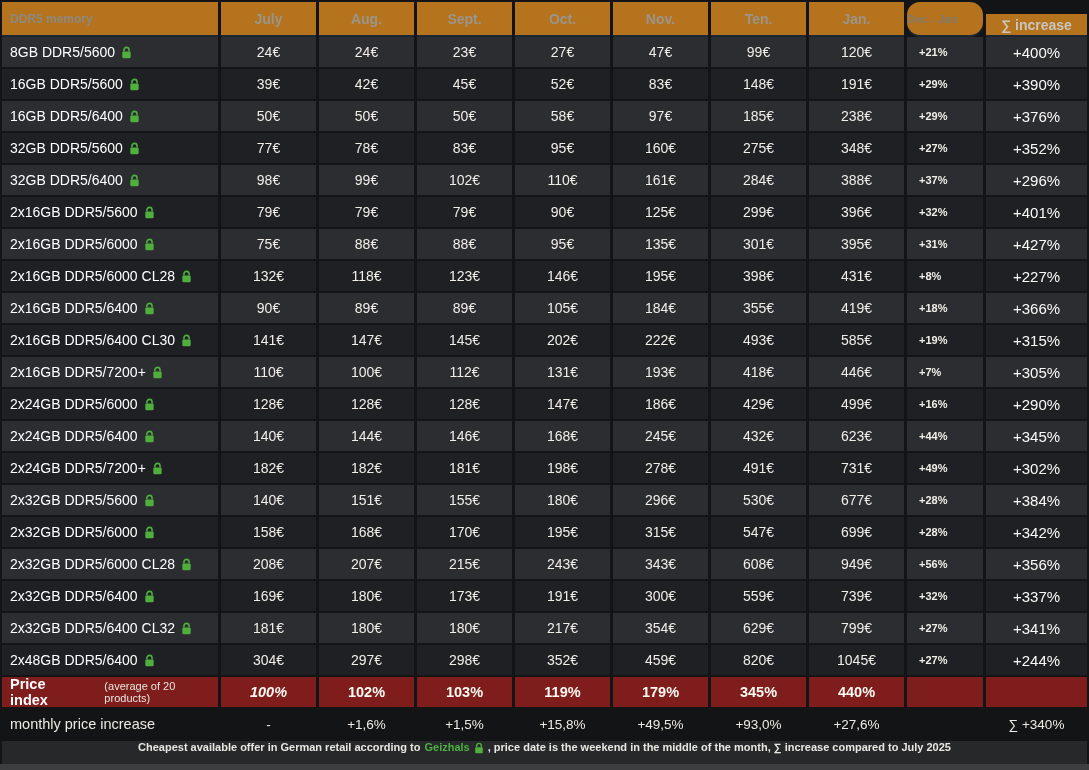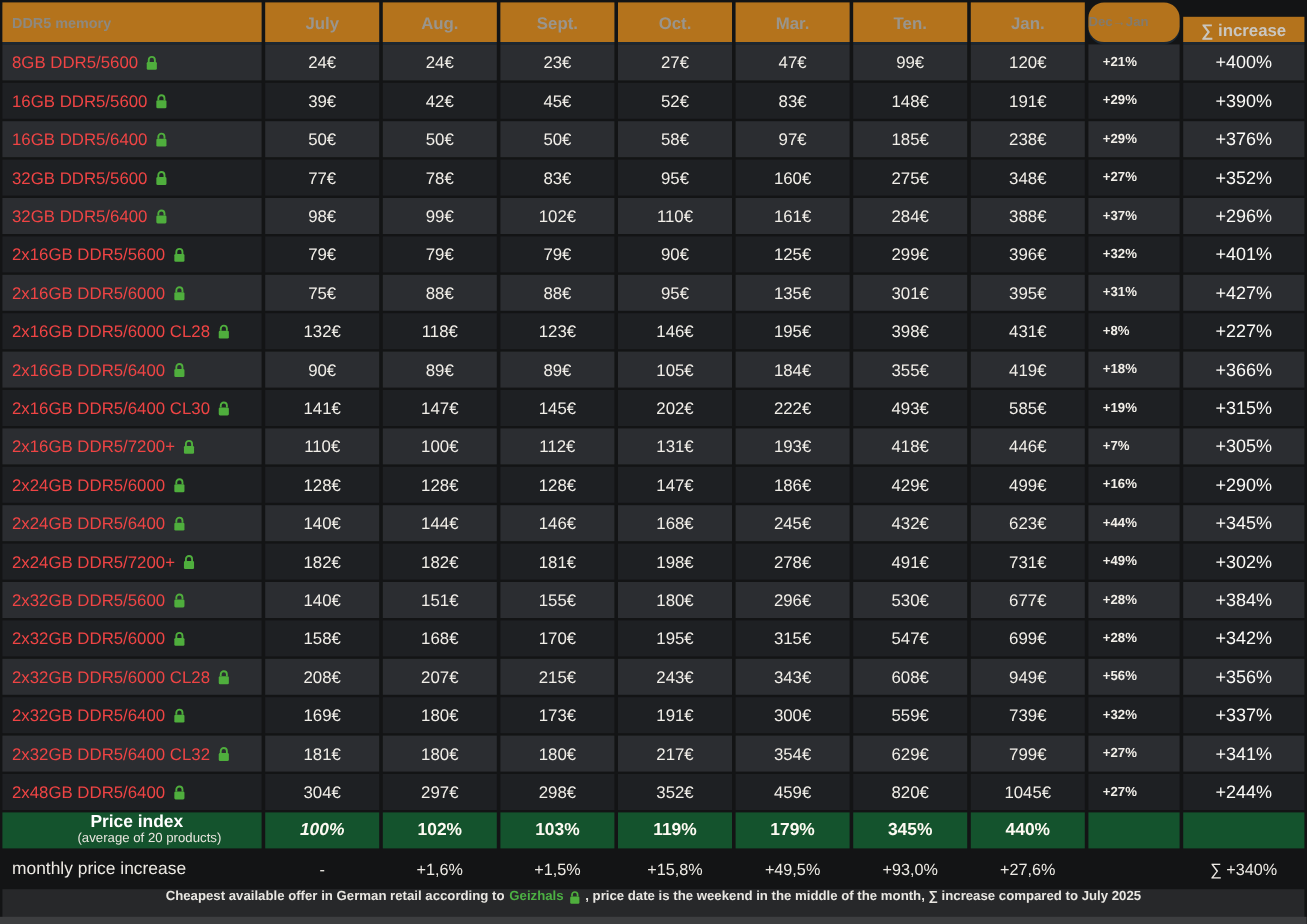--- a/index.html
+++ b/index.html
@@ -10,43 +10,43 @@
          font-weight:bold;color:#9a958c;font-size:14px;box-shadow:0 2px 0 #1b2732;}
   .hcell.product{justify-content:flex-start;padding-left:8px;font-size:12px;color:#8e897f;}
   .hcell.change{justify-content:flex-start;font-size:11px;color:#837b6d;border-radius:13px;}
   .hcell.sigma{color:#c9c6c0;margin-top:12px;}
   .cell{display:flex;align-items:center;justify-content:center;font-size:14px;color:#f1eee8;}
   .cell.odd{background:#2b2d31;}
   .cell.even{background:#1e2023;}
   .cell.product{justify-content:flex-start;padding-left:8px;}
   .cell.change{justify-content:flex-start;padding-left:12px;font-size:11px;font-weight:bold;}
   .cell.increase{font-weight:normal;font-size:15px;color:#fbfaf7;}
-  a.product-link{color:#ef4444;text-decoration:none;font-size:14px;display:inline-flex;align-items:center;gap:6px;cursor:pointer;}
+  a.product-link{color:#ffffff;text-decoration:none;font-size:14px;display:inline-flex;align-items:center;gap:6px;cursor:pointer;}
   .lock{flex:0 0 auto;margin-top:1px;}
-  .cell.pi{background:#14532d;font-weight:bold;color:#fdfaf2;font-size:14.5px;flex-direction:column;}
+  .cell.pi{background:#7f1d1d;font-weight:bold;color:#fdfaf2;font-size:14.5px;}
   .cell.pi.product{color:#ffffff;}
   .cell.pi .note{font-weight:normal;font-size:11px;color:#e8e5de;margin-left:21px;}
   .cell.pi.first-val{font-style:italic;}
   .cell.mo{background:transparent;color:#edeae4;font-size:13.5px;font-weight:normal;}
   .cell.mo.product{font-size:14.5px;}
   .footer{height:36px;margin:2px 2px 0 2px;background:#27282a;display:flex;
           justify-content:center;gap:4px;color:#e9e7e2;font-size:11px;font-weight:bold;}
   .footer a{color:#4cb043;text-decoration:none;cursor:pointer;}
   .strip{position:absolute;left:0;bottom:0;width:100%;height:6px;background:#3d3e40;}
 </style>
 </head>
 <body>
 
 <div class="grid" id="grid">
     <div class="hcell product">DDR5 memory</div>
     <div class="hcell">July</div>
     <div class="hcell">Aug.</div>
     <div class="hcell">Sept.</div>
     <div class="hcell">Oct.</div>
-    <div class="hcell">Mar.</div>
+    <div class="hcell">Nov.</div>
     <div class="hcell">Ten.</div>
     <div class="hcell">Jan.</div>
     <div class="hcell change">Dec→Jan</div>
     <div class="hcell sigma">∑ increase</div>
     <div class="cell product odd">
       <a class="product-link">
         <span>8GB DDR5/5600</span>
         <svg class="lock" width="11" height="13" viewBox="0 0 12 14">
           <path d="M3.2 6V4.2a2.8 2.8 0 0 1 5.6 0V6" fill="none" stroke="#4fae3d" stroke-width="1.7"></path>
           <rect x="1.4" y="6" width="9.2" height="7.2" rx="1.2" fill="#4fae3d"></rect>

